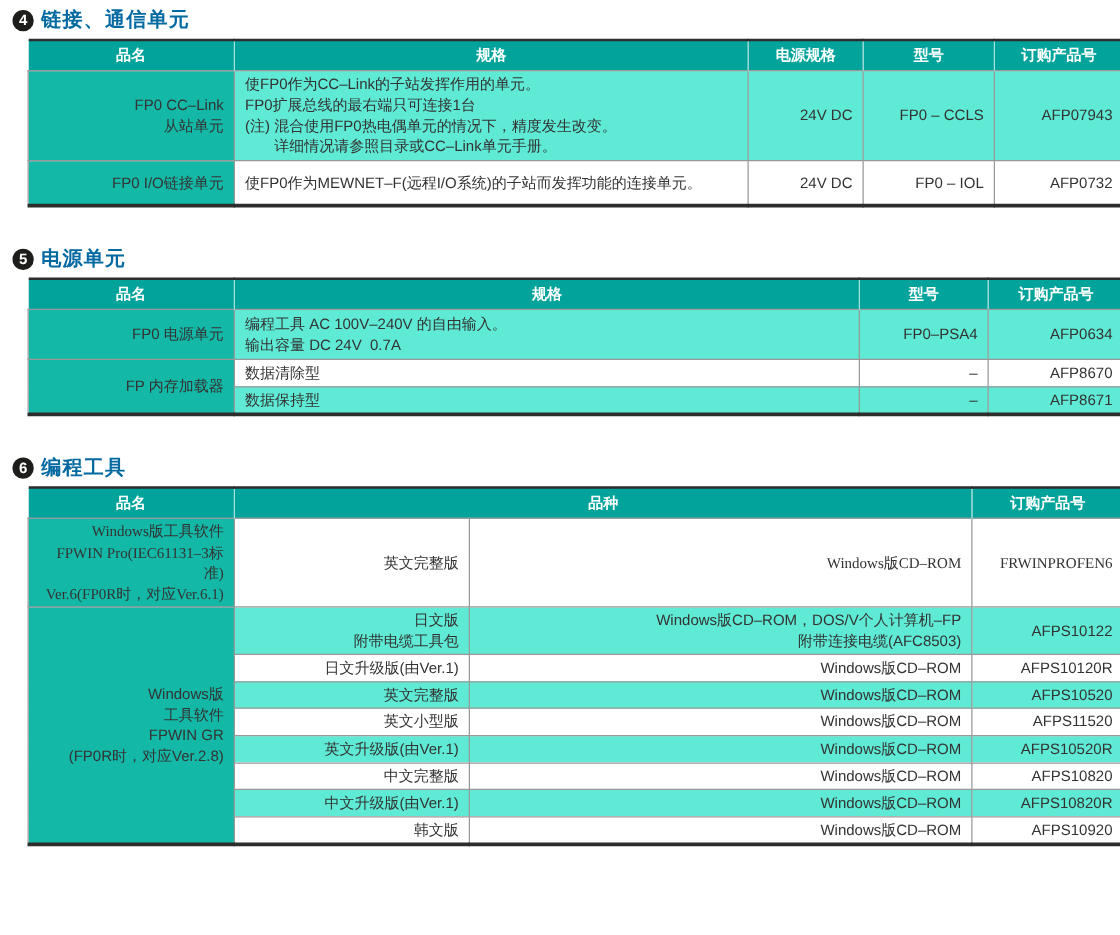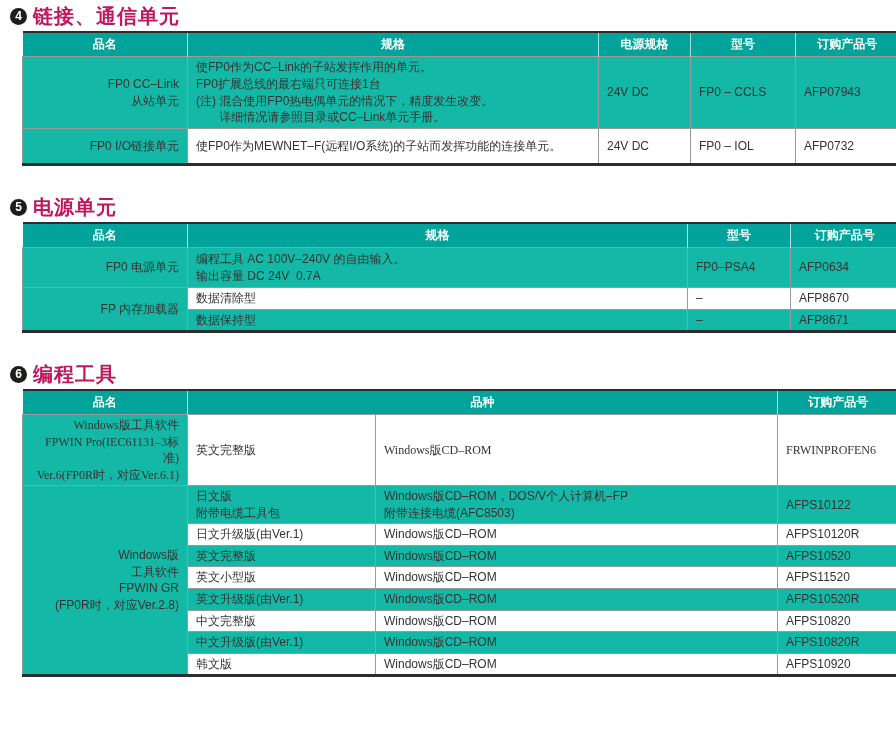--- a/index.html
+++ b/index.html
@@ -19,44 +19,44 @@
     display: flex; align-items: center;
     margin: 0 0 5px 0; height: 20px;
   }
   .num-circle {
     display: inline-flex; align-items: center; justify-content: center;
     width: 17px; height: 17px; border-radius: 50%;
     background: #1d1d1b; color: #ffffff;
     font-size: 12px; font-weight: bold; margin-right: 6px; flex: 0 0 auto;
   }
   .sec-text {
-    color: #be185d; font-size: 20px; font-weight: bold; letter-spacing: 1px;
+    color: #0369a1; font-size: 16px; font-weight: bold; letter-spacing: 1px;
   }
 
   
   table.t {
     width: 876px; border-collapse: collapse; table-layout: fixed;
     border-top: 2px solid #2d2d2d; border-bottom: 3px solid #2d2d2d;
     font-size: 12px;
     margin-left: 12px;
   }
   table.t th {
     background: #01a39b; color: #ffffff; font-weight: bold;
     font-size: 12px; padding: 3px 4px; height: 22px;
     border-top: 1px solid #2d2d2d;
   }
   table.t th + th { border-left: 1px solid rgba(255,255,255,0.65); }
   table.t td {
     border: 1px solid #999999; padding: 2px 8px;
     line-height: 1.38; vertical-align: middle;
   }
   td.name { background: #14b8a6; text-align: right; }
-  tr.beige td:not(.name) { background: #14b8a6; }
+  tr.beige td:not(.name) { background: #5eead4; }
   tr.white td:not(.name) { background: #ffffff; }
-  td.c { text-align: left; padding: 2px 3px; }
+  td.c { text-align: right; padding: 2px 3px; }
   .ml { white-space: pre-wrap; }
 
   
   tr.h72 { height: 72px; } tr.h54 { height: 54px; font-family: Liberation Serif, serif; }
   tr.h44 { height: 44px; } tr.h40 { height: 40px; }
   tr.h38 { height: 38px; }
   tr.h35 { height: 36px; } tr.h19 { height: 19px; }
 </style>
 </head>
 <body>

